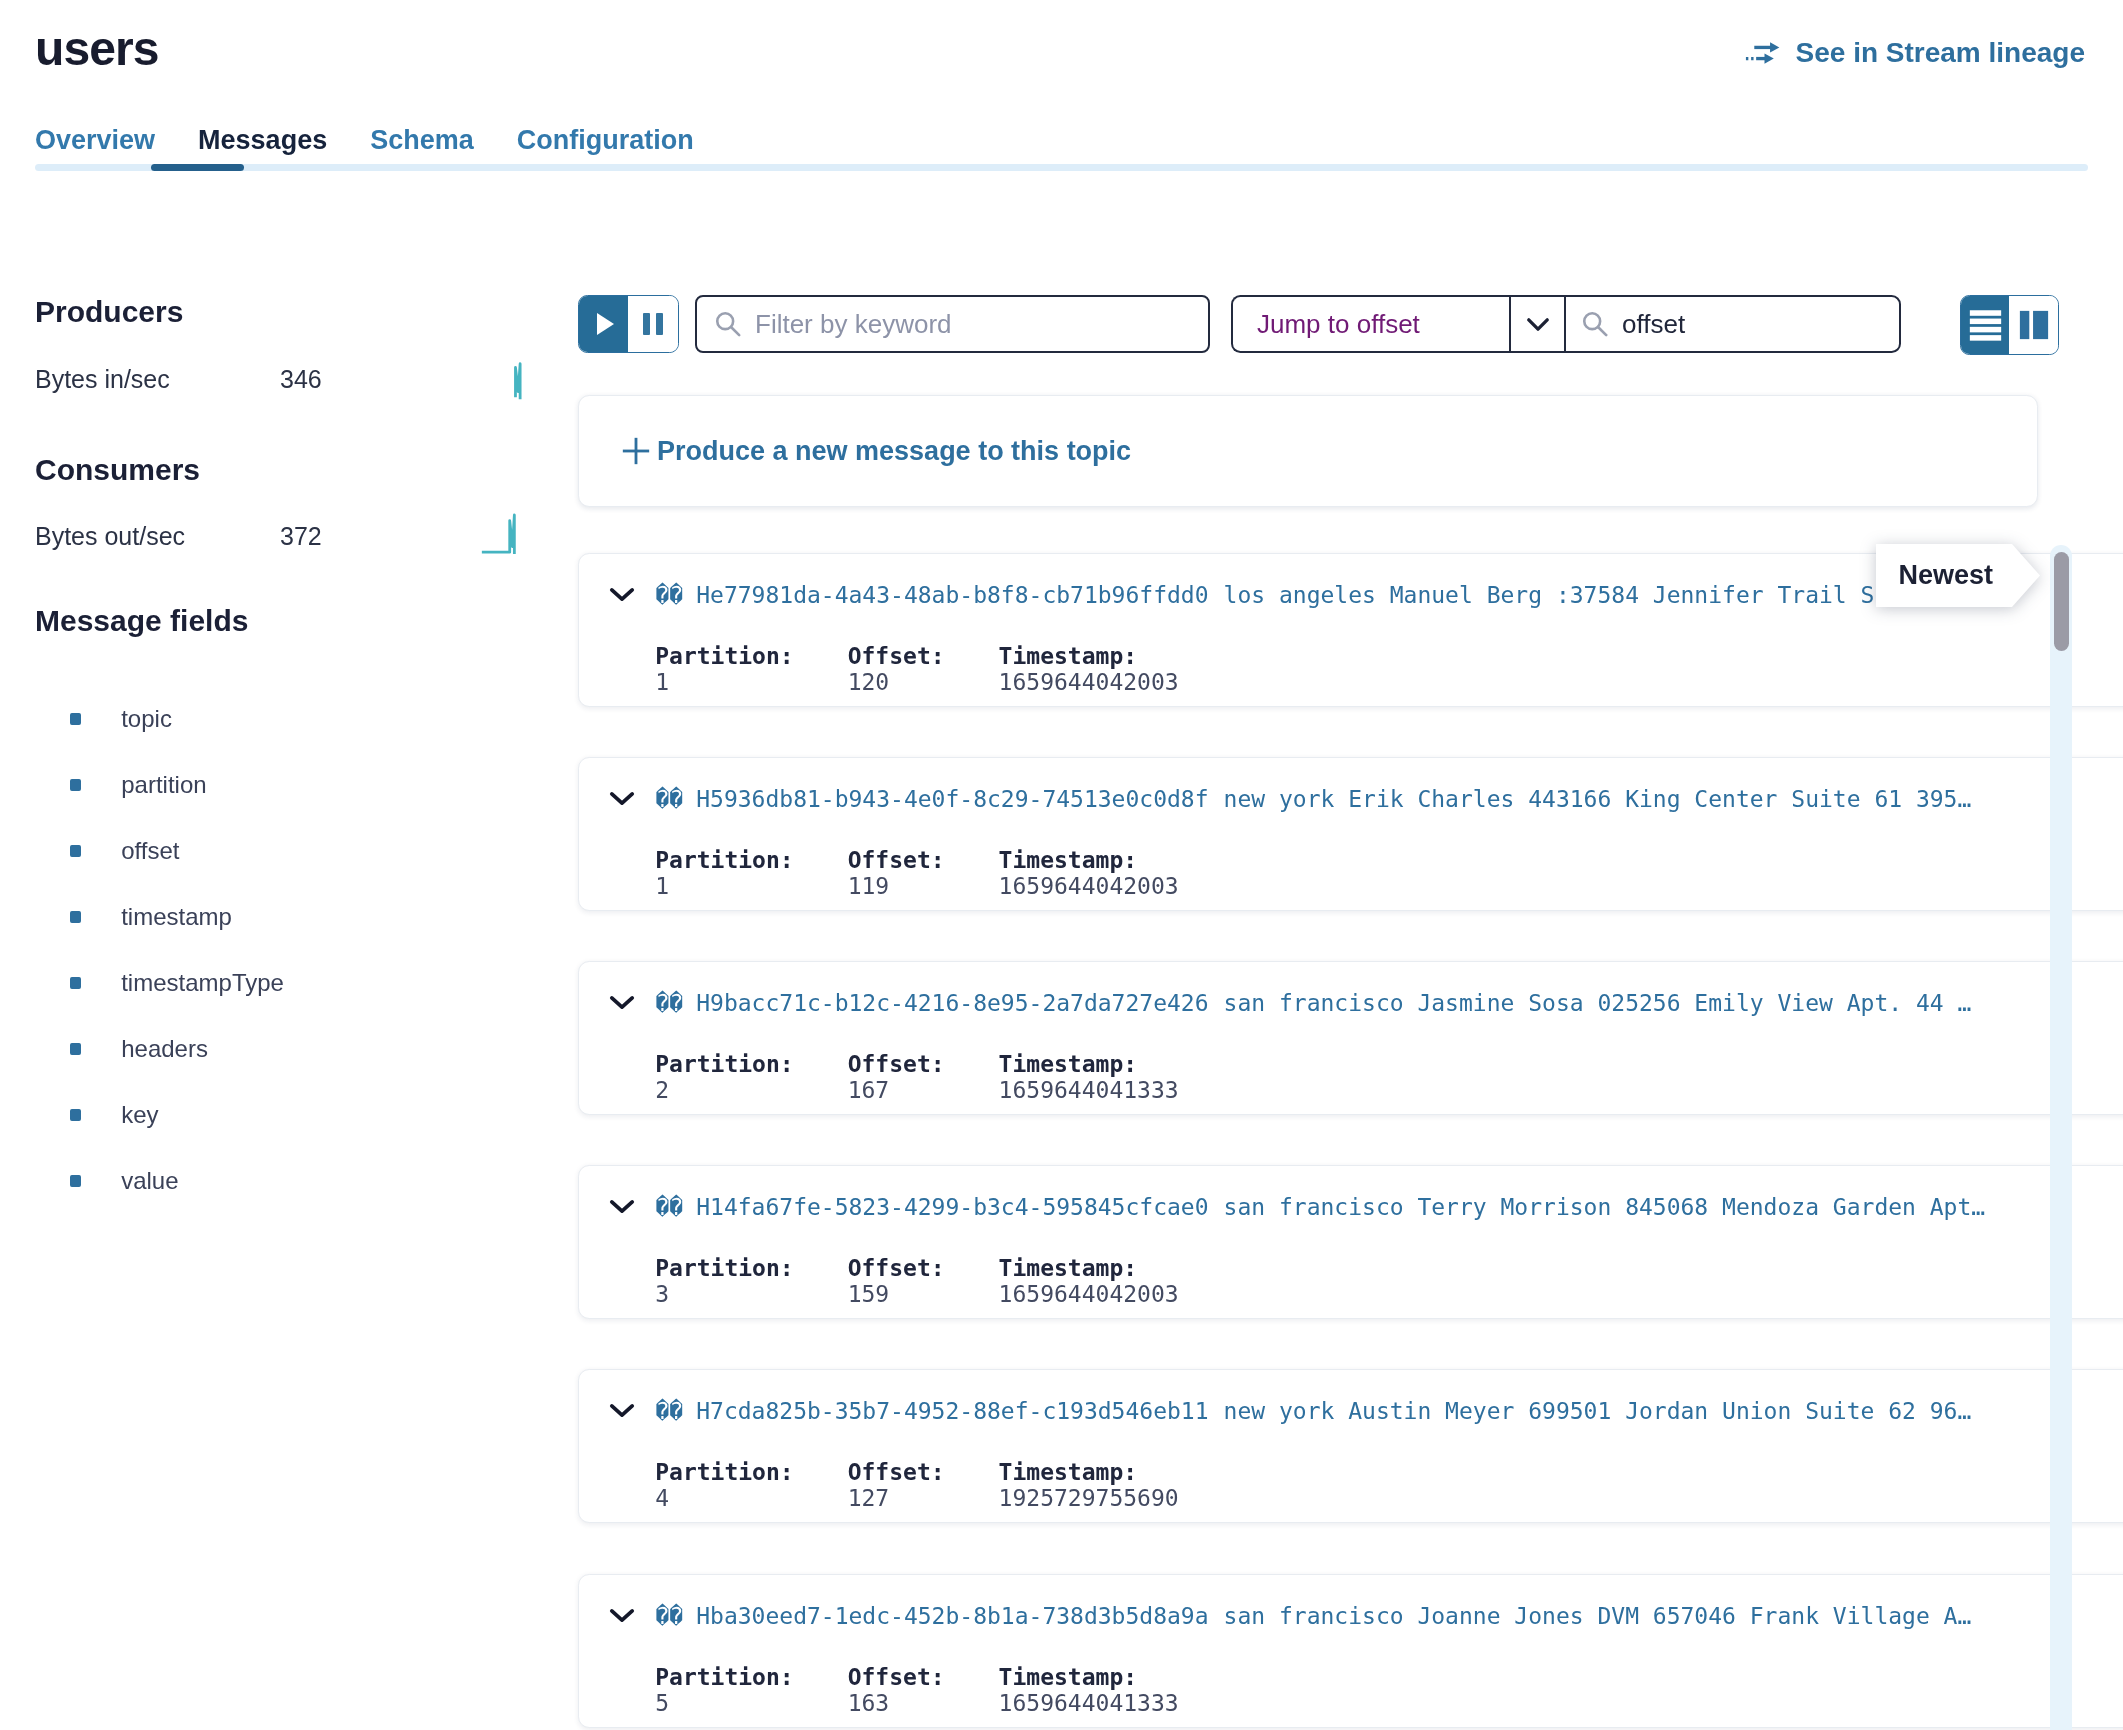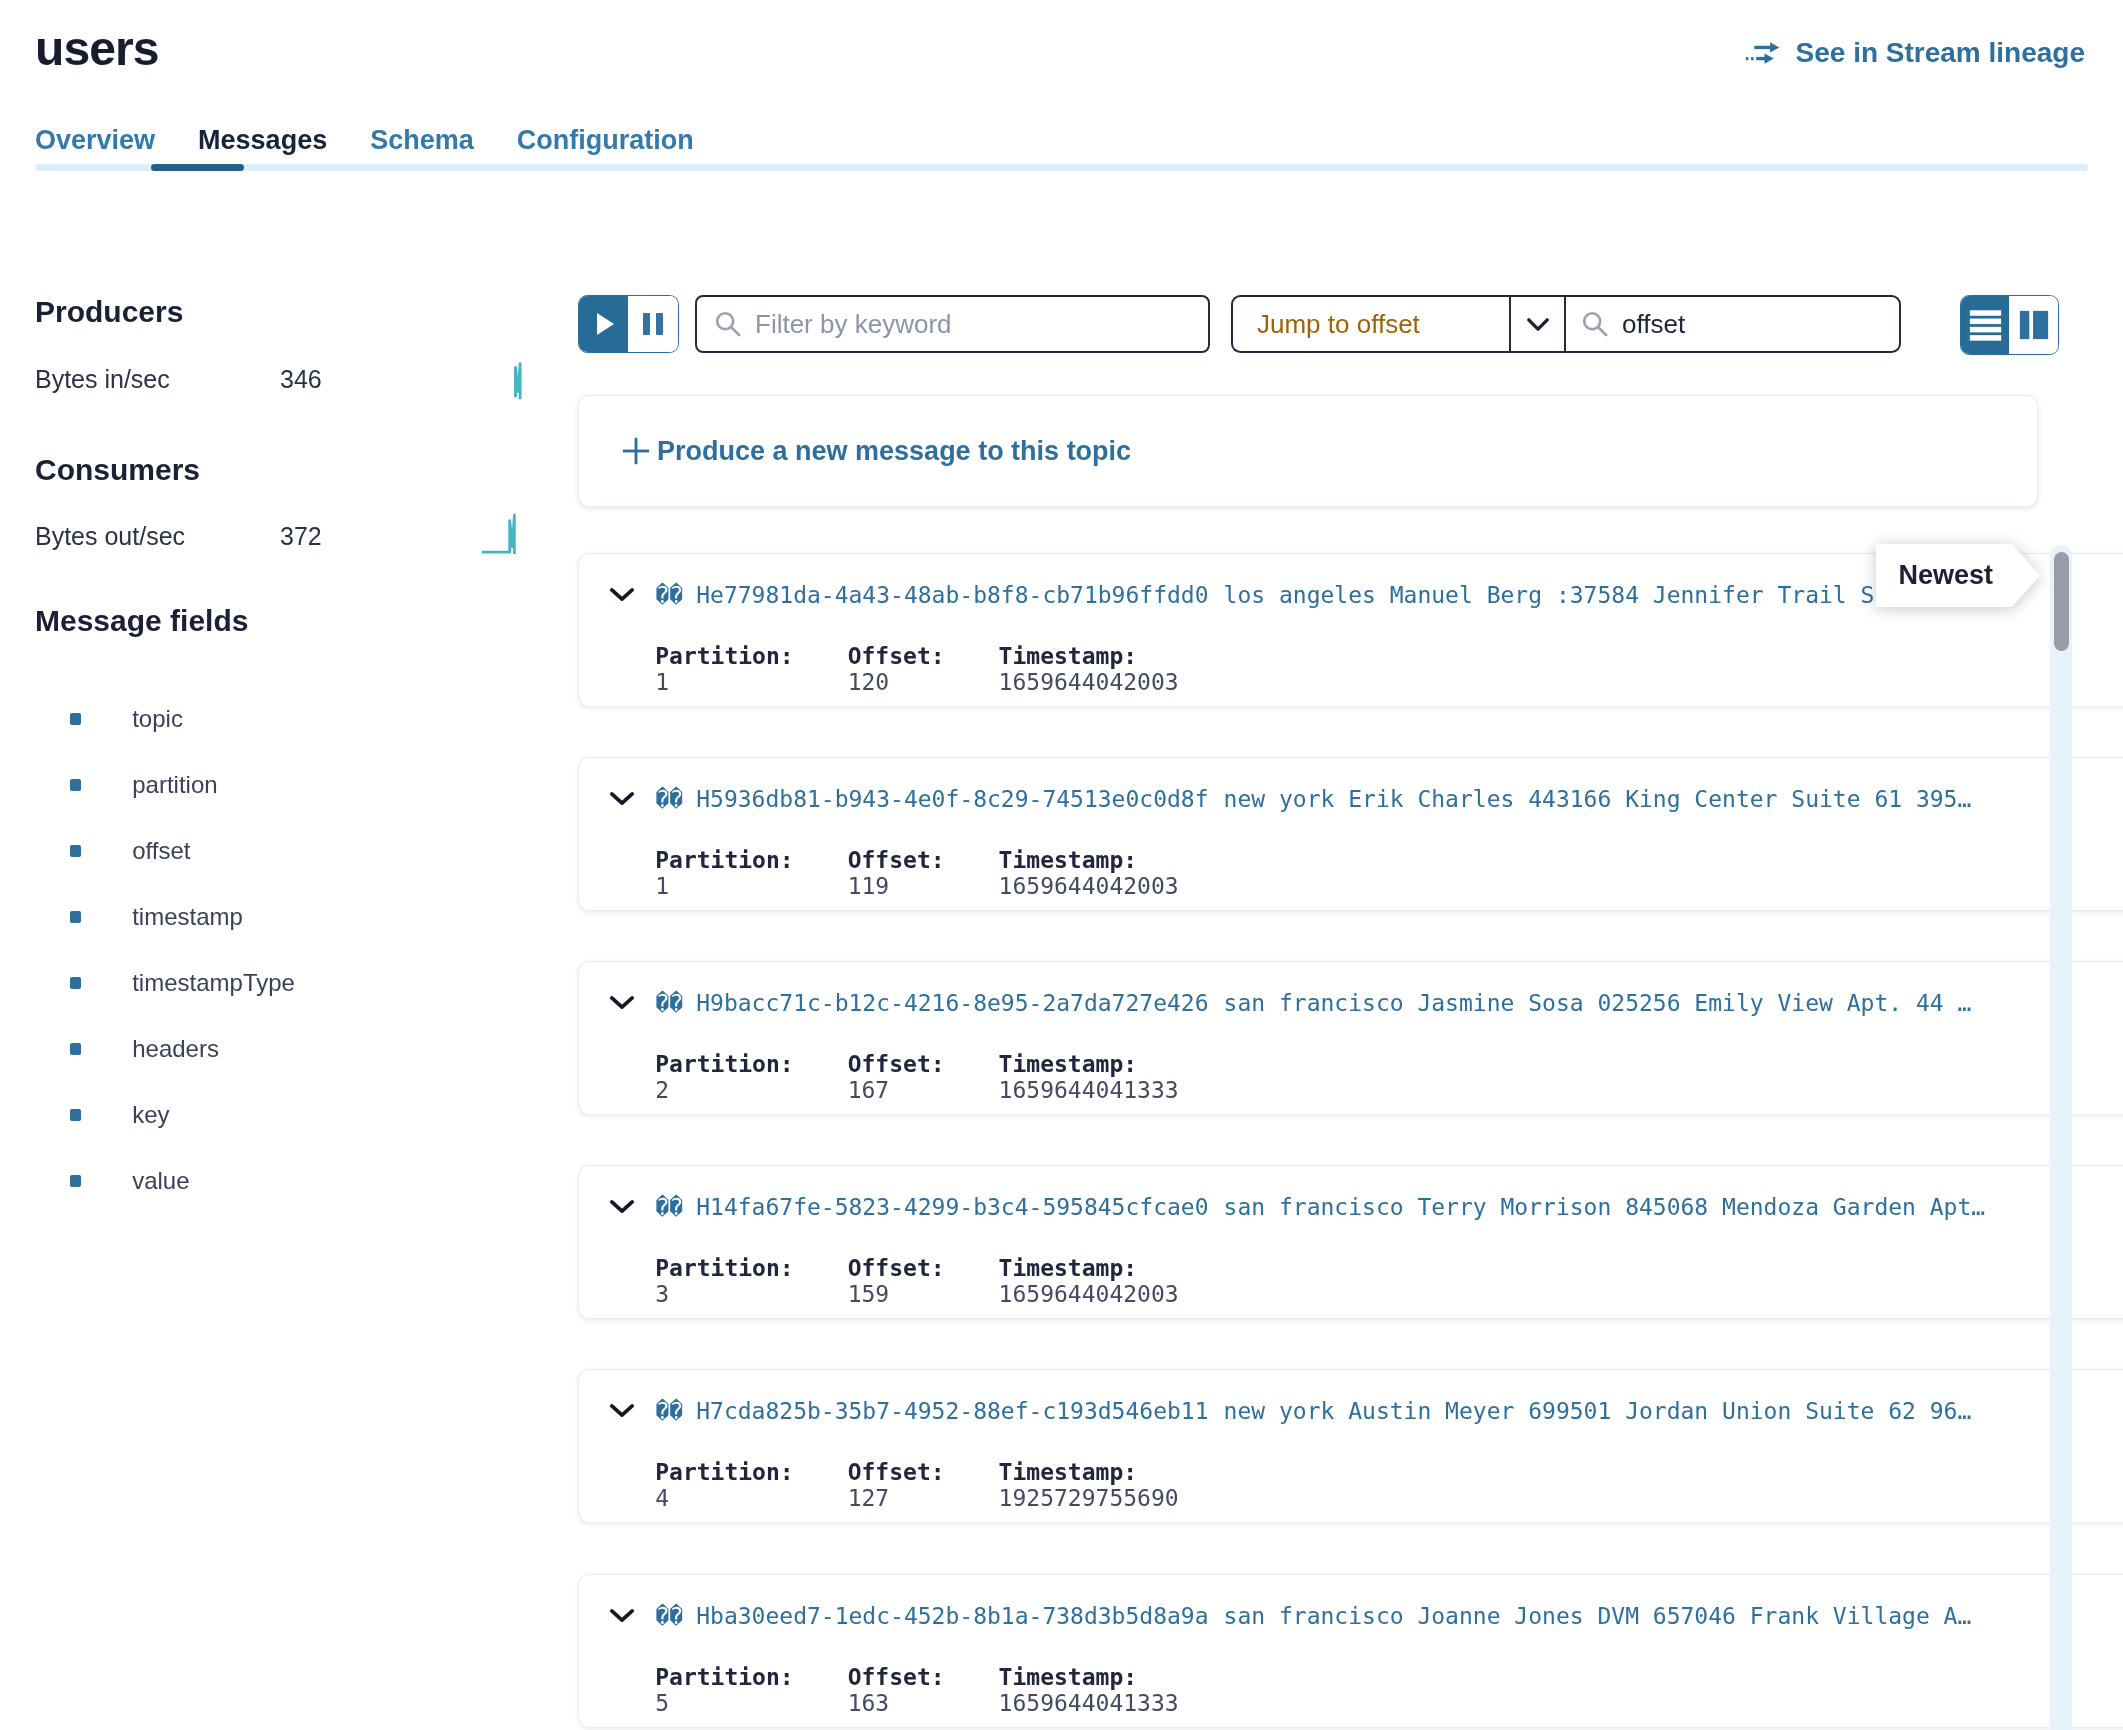--- a/index.html
+++ b/index.html
@@ -18,40 +18,40 @@
   .tab.active { color:#16233c; font-weight:700; }
   .tab-track { position:absolute; left:35px; top:164px; width:2053px; height:6.5px; background:#ddedf9; border-radius:3.7px; }
   .tab-active-bar { position:absolute; left:151px; top:164px; width:93px; height:6.5px; background:#25608c; border-radius:3.7px; }
 
   
   .side-h { position:absolute; left:35px; font-size:30px; font-weight:800; color:#1b2036; }
   .metric-label { position:absolute; left:35px; font-size:25px; color:#2b3245; }
   .metric-value { position:absolute; left:280px; font-size:25px; color:#2b3245; }
   .spark { position:absolute; }
   .fields-list { position:absolute; left:70px; top:686px; list-style:none; }
-  .field-item { display:flex; align-items:center; gap:51px; height:66px; cursor:pointer; }
+  .field-item { display:flex; align-items:center; gap:40px; height:66px; cursor:pointer; }
   .field-bullet { width:11.2px; height:11.2px; background:#2e6f9e; border-radius:1.9px; flex:0 0 auto; }
   .field-label { font-size:24px; color:#3a4158; }
 
   
   .playpause { position:absolute; left:578px; top:295px; width:101px; height:58px; border:1.9px solid #2b6e9e;
                border-radius:9.3px; overflow:hidden; display:flex; background:#fff; }
   .pp-play { width:49px; height:100%; background:#266c97; display:flex; align-items:center; justify-content:center; cursor:pointer; }
   .play-tri { width:0; height:0; border-left:17.7px solid #fff; border-top:11.2px solid transparent; border-bottom:11.2px solid transparent; margin-left:3.7px; }
   .pp-pause { flex:1; display:flex; align-items:center; justify-content:center; gap:6.5px; cursor:pointer; background:#fff; }
   .pause-bar { width:6.5px; height:22.4px; background:#34759f; border-radius:0.9px; }
 
   .filter-box { position:absolute; left:695px; top:295px; width:515px; height:58px; border:2.3px solid #232a3e;
                 border-radius:8px; display:flex; align-items:center; padding:0 17px; gap:13px; background:#fff; }
   .filter-box input { border:none; outline:none; font-size:26px; color:#2b3245; width:100%; font-family:"Liberation Sans",sans-serif; }
   .filter-box input::placeholder { color:#8d93a8; }
 
   .jump-select { position:absolute; left:1231px; top:295px; width:334px; height:58px; border:2.3px solid #232a3e;
                  border-radius:9.3px 0 0 9.3px; border-right:none; display:flex; align-items:center; background:#fff; cursor:pointer; }
-  .jump-text { font-size:26px; color:#a16207; padding-left:24px; flex:1; }
+  .jump-text { font-size:26px; color:#701a75; padding-left:24px; flex:1; }
   .jump-divider { width:1.9px; height:100%; background:#232a3e; }
   .jump-chevron { width:54px; display:flex; align-items:center; justify-content:center; }
 
   .offset-box { position:absolute; left:1564px; top:295px; width:337px; height:58px; border:2.3px solid #232a3e;
                 border-radius:0 9.3px 9.3px 0; display:flex; align-items:center; padding:0 15px; gap:13px; background:#fff; }
   .offset-box input { border:none; outline:none; font-size:26px; color:#20263a; width:100%; font-family:"Liberation Sans",sans-serif; }
 
   .view-toggle { position:absolute; left:1960px; top:295px; width:99px; height:60px; border:1.9px solid #2b6e9e;
                  border-radius:9.3px; overflow:hidden; display:flex; background:#fff; }
   .vt-left { width:48px; background:#266c97; display:flex; align-items:center; justify-content:center; cursor:pointer; }

